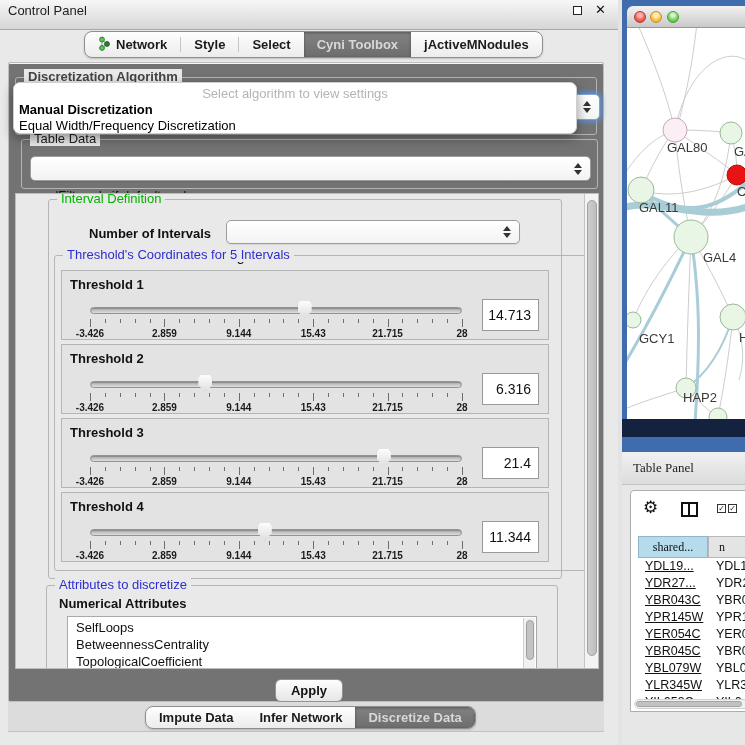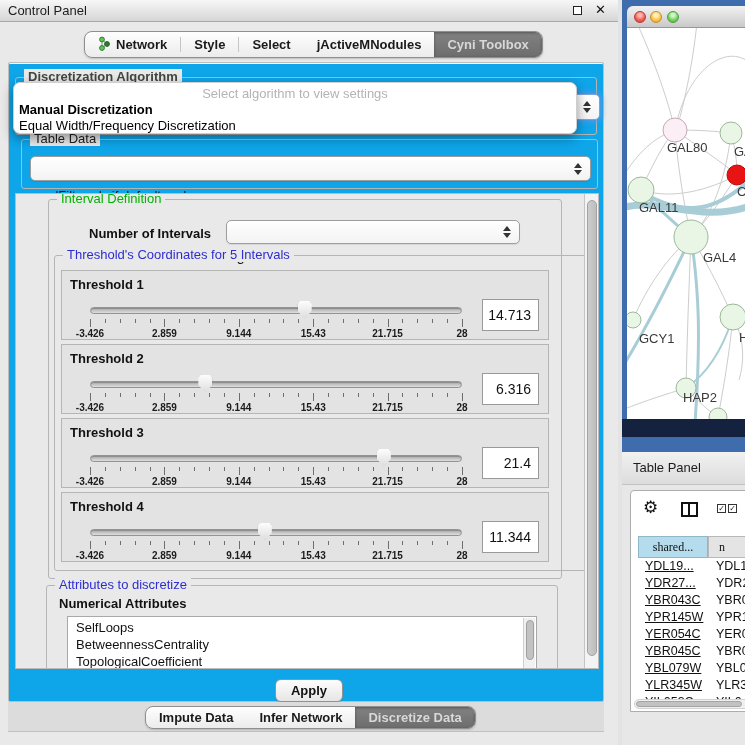--- a/index.html
+++ b/index.html
@@ -2,39 +2,39 @@
 <html><head>
 <meta charset="utf-8">
 <style>
   * { margin:0; padding:0; box-sizing:border-box; }
   html,body { width:745px; height:745px; overflow:hidden; background:#e3e3e3;
     font-family:"Liberation Sans", sans-serif; color:#111; }
   body { position:relative; }
 
   
   .control-panel { position:absolute; left:0; top:0; width:618px; height:745px; background:#e9e9e9; }
-  .cp-titlebar { position:absolute; left:0; top:0; width:618px; height:22px;
+  .cp-titlebar { position:absolute; left:0; top:0; width:618px; height:30px;
     background:linear-gradient(#f7f7f7,#d6d6d6); border-bottom:1px solid #a8a8a8; }
   .cp-title { position:absolute; left:8px; top:0; line-height:21px; font-size:13px; color:#1c1c1c; }
   .float-icon { position:absolute; right:36px; top:6px; width:9px; height:9px; border:1.5px solid #222; background:#fff; }
   .close-icon { position:absolute; right:12px; top:2px; font-size:13px; font-weight:bold; color:#111; font-family:"DejaVu Sans",sans-serif; cursor:default; }
 
   
   .seg-tabs { position:absolute; display:flex; border:1px solid #8f8f8f; border-radius:8px;
     background:linear-gradient(#fefefe,#ececec); overflow:hidden; box-shadow:0 1px 2px rgba(0,0,0,.18); }
   .tabs-top { left:84px; top:31px; height:27px; }
   .seg { padding:0 13px; line-height:25px; font-weight:bold; font-size:13px; color:#1a1a1a; white-space:nowrap; }
   .seg.selected { background:linear-gradient(#828282,#6d6d6d); color:#d8d8d8;
     box-shadow:inset 0 1px 3px rgba(0,0,0,.35); }
   .seg-div { width:1px; background:#c6c6c6; margin:5px 0; }
   .seg .tabicon { display:inline-block; vertical-align:-2px; margin-right:5px; }
 
   
   .outer-panel { position:absolute; left:8px; top:62px; width:596px; height:640px;
-    border:1px solid #bdbdbd; border-radius:2px; background:#0ea5e9;
+    border:1px solid #bdbdbd; border-radius:2px; background:#737373;
     box-shadow:inset 0 1px 0 #f6f6f6; }
 
   .group { position:absolute; border:1px solid #b5b5b5; border-radius:3px; }
   .group-label { position:absolute; top:-9px; left:8px; background:#e9e9e9; padding:0 4px;
     font-size:13px; line-height:15px; white-space:nowrap; }
   .lbl-plain { color:#444; font-weight:bold; }
   .lbl-green { color:#00b400; }
   .lbl-blue  { color:#2d2dd0; }
 
   
@@ -114,21 +114,21 @@
   .edge-teal { fill:none; stroke:#a9cdd6; }
   circle.node { stroke-width:1; }
   circle.green { fill:#e9f6e6; stroke:#9bb89a; }
   circle.pink  { fill:#fbeef4; stroke:#c4a9b6; }
   circle.red   { fill:#e81414; stroke:#b30d0d; }
 
   
   .table-panel { position:absolute; left:622px; top:452px; width:123px; height:293px; background:#e7e7e7; overflow:hidden; }
   .tp-header { position:absolute; left:0; top:0; width:123px; height:33px;
     background:linear-gradient(#f1f1f1,#dcdcdc); border-bottom:1px solid #c2c2c2; }
-  .tp-title { position:absolute; left:11px; top:0; line-height:32px; font-size:13px; color:#1c1c1c; }
+  .tp-title { position:absolute; left:11px; top:0; line-height:32px; font-size:13px; color:#1c1c1c;font-family:Liberation Serif, serif; }
   .tp-inner { position:absolute; left:8px; top:38px; width:130px; height:222px; background:#fff;
     border:1px solid #adadad; border-top-left-radius:4px; overflow:hidden; }
   .gear-icon { position:absolute; left:12px; top:8px; font-size:17px; color:#111; font-family:"DejaVu Sans",sans-serif; line-height:1; }
   .split-icon { position:absolute; left:50px; top:11px; width:17px; height:15px; border:2px solid #111; }
   .split-icon:before { content:""; position:absolute; left:5px; top:0; bottom:0; width:2px; background:#111; }
   .checks-icon { position:absolute; left:86px; top:13px; display:flex; gap:2px; }
   .checks-icon span { width:9px; height:9px; border:1.5px solid #333; font-size:8px; line-height:8px; text-align:center; color:#222; }
   .tp-head-row { position:absolute; left:7px; top:45px; height:22px; display:flex; }
   .tp-hcell { font-size:12px; line-height:20px; text-align:center; border:1px solid #b8b8b8;font-family:Liberation Serif, serif; }
   .tp-hcell.c0 { width:70px; background:#b5dcec; border-color:#8fb6c9; }
@@ -157,22 +157,22 @@
           <line x1="4" y1="12" x2="9" y2="8" stroke="#8a8a8a"></line>
           <line x1="4" y1="3.5" x2="4" y2="12" stroke="#8a8a8a"></line>
           <circle cx="4" cy="3.5" r="2.4" fill="#62c555" stroke="#2f7d33"></circle>
           <circle cx="4" cy="12" r="2.4" fill="#62c555" stroke="#2f7d33"></circle>
           <circle cx="9" cy="8" r="2.4" fill="#2f7d33" stroke="#235c26"></circle>
         </svg><span>Network</span></span>
       <span class="seg-div"></span>
       <span class="seg"><span>Style</span></span>
       <span class="seg-div"></span>
       <span class="seg"><span>Select</span></span>
+      <span class="seg selected"><span>Cyni Toolbox</span></span>
       <span class="seg"><span>jActiveMNodules</span></span>
-      <span class="seg selected"><span>Cyni Toolbox</span></span>
     </div>
 
   <div class="outer-panel">
 
     <div class="group" style="left:6px; top:14px; width:582px; height:58px;">
       <span class="group-label lbl-plain">Discretization Algorithm</span>
       <div class="combo focused" style="left:8px; top:16px; width:576px; height:26px;">
         <span class="stepper"></span>
       </div>
     </div>

